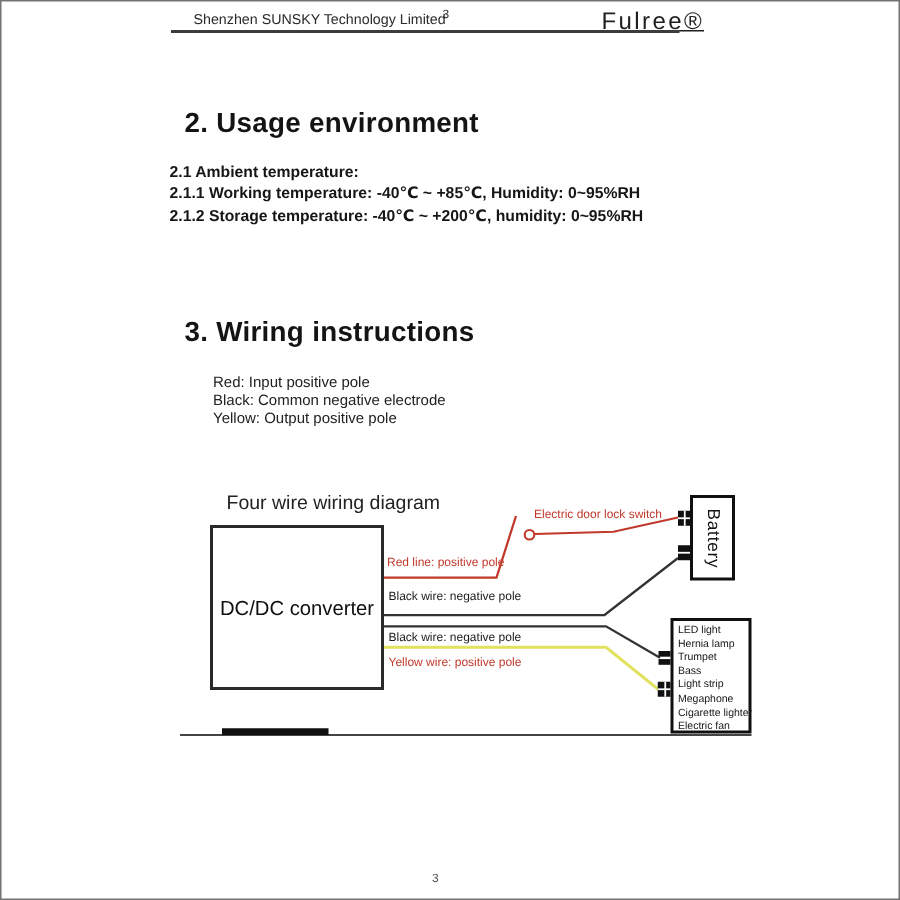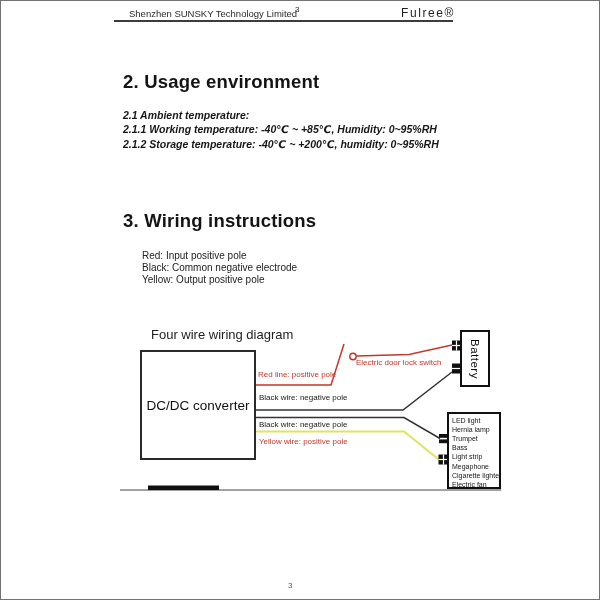--- a/index.html
+++ b/index.html
@@ -6,47 +6,47 @@
   .page{
     position:relative;width:598px;height:598px;background:#fff;
     border:1px solid #737373;overflow:hidden;
     font-family:"Liberation Sans","DejaVu Sans",sans-serif;
     color:#1c1c1c;-webkit-font-smoothing:antialiased;
   }
   .abs{position:absolute;white-space:nowrap;}
   
   .hdr-company{left:128px;top:7px;font-size:9.5px;color:#2b2b2b;}
   .hdr-sup{left:294px;top:4px;font-size:8px;color:#2b2b2b;}
-  .hdr-brand{left:400px;top:5px;font-size:12px;letter-spacing:1.6px;color:#1f1f1f;}
+  .hdr-brand{left:400px;top:5px;font-size:16px;letter-spacing:1.6px;color:#1f1f1f;text-decoration:underline;}
   .hdr-rule{left:113px;top:19px;width:339px;height:2px;background:#3c3c3c;}
   
   .h-big{font-size:18.5px;font-weight:bold;color:#141414;letter-spacing:.2px;text-align:right;}
   .usage-h{left:122px;top:70px;}
   .wiring-h{left:122px;top:209px;}
-  .spec{left:122px;font-size:10.5px;font-weight:bold;color:#161616;font-style:italic;}
+  .spec{left:112px;font-size:10.5px;font-weight:bold;color:#161616;}
   .legend{left:124px;font-size:10px;color:#222;margin-left:17px;}
   
   .diag-title{left:150px;top:326px;font-size:13px;color:#222;}
   .conv-box{left:139px;top:349px;width:112px;height:106px;border:2px solid #2a2a2a;
     display:flex;align-items:center;justify-content:center;}
   .conv-box span{font-size:13.5px;color:#101010;}
   .batt-box{left:459px;top:329px;width:26px;height:53px;border:2px solid #101010;
     display:flex;align-items:center;justify-content:center;}
   .batt-box span{writing-mode:vertical-rl;font-size:11.5px;color:#101010;letter-spacing:.5px;}
   .dev-box{left:446px;top:411px;width:54px;height:77px;border:2px solid #101010;
     background:#fff;box-sizing:border-box;padding:1.5px 0 0 3px;}
   .dev-box div{font-size:7px;line-height:9.2px;color:#161616;white-space:nowrap;}
   .wl{font-size:8px;}
   .wl-red{color:#c0392b;}
   .wl-blk{color:#1a1a1a;}
   .lbl-red{left:257px;top:369px;}
   .lbl-blk1{left:258px;top:392px;}
   .lbl-blk2{left:258px;top:419px;}
   .lbl-yel{left:258px;top:436px;}
-  .lbl-switch{left:355px;top:337px;margin-top:20px;}
+  .lbl-switch{left:355px;top:337px;}
   .footer-num{left:287px;top:580px;font-size:8px;color:#555;}
   svg.wires{position:absolute;left:0;top:0;pointer-events:none;}
 </style>
 </head>
 <body>
 
 <div class="page">
 
   <div class="abs hdr-company">Shenzhen SUNSKY Technology Limited</div>
   <div class="abs hdr-sup">3</div>

